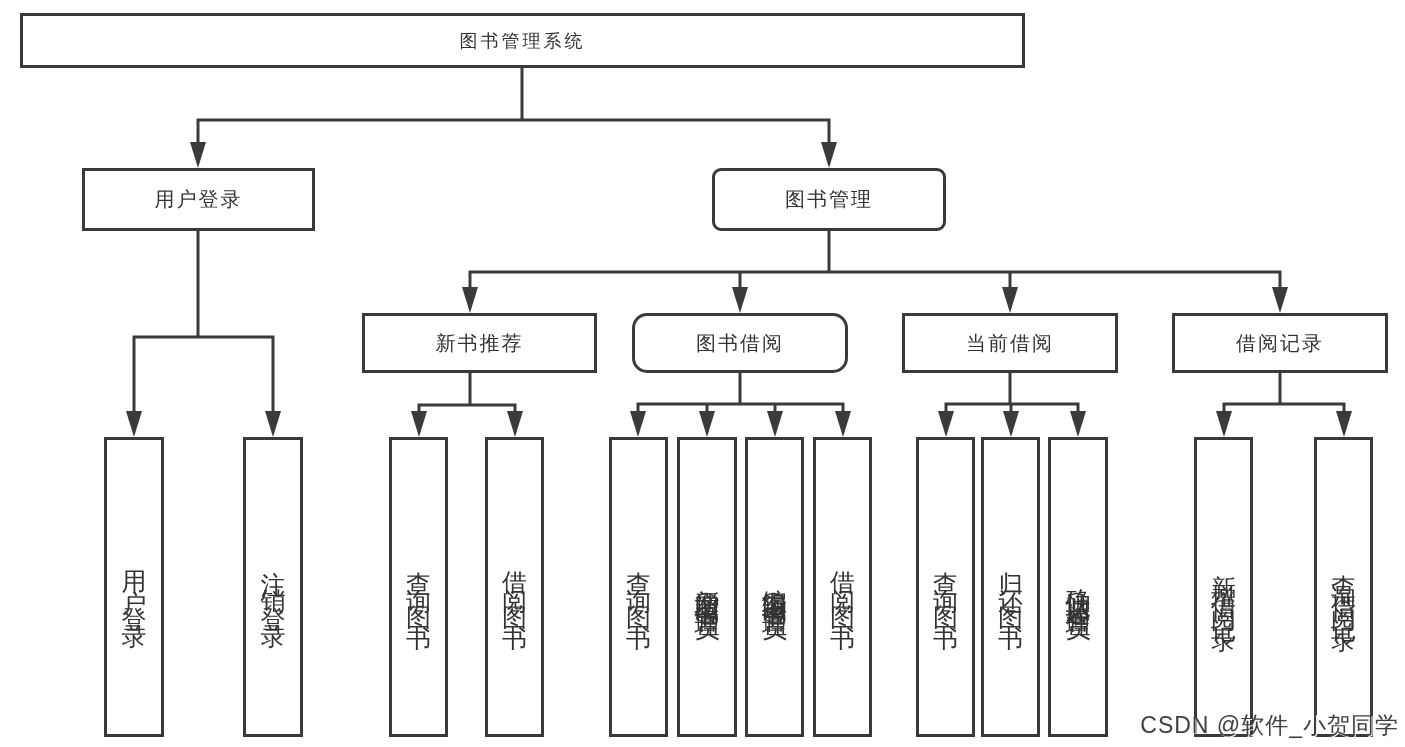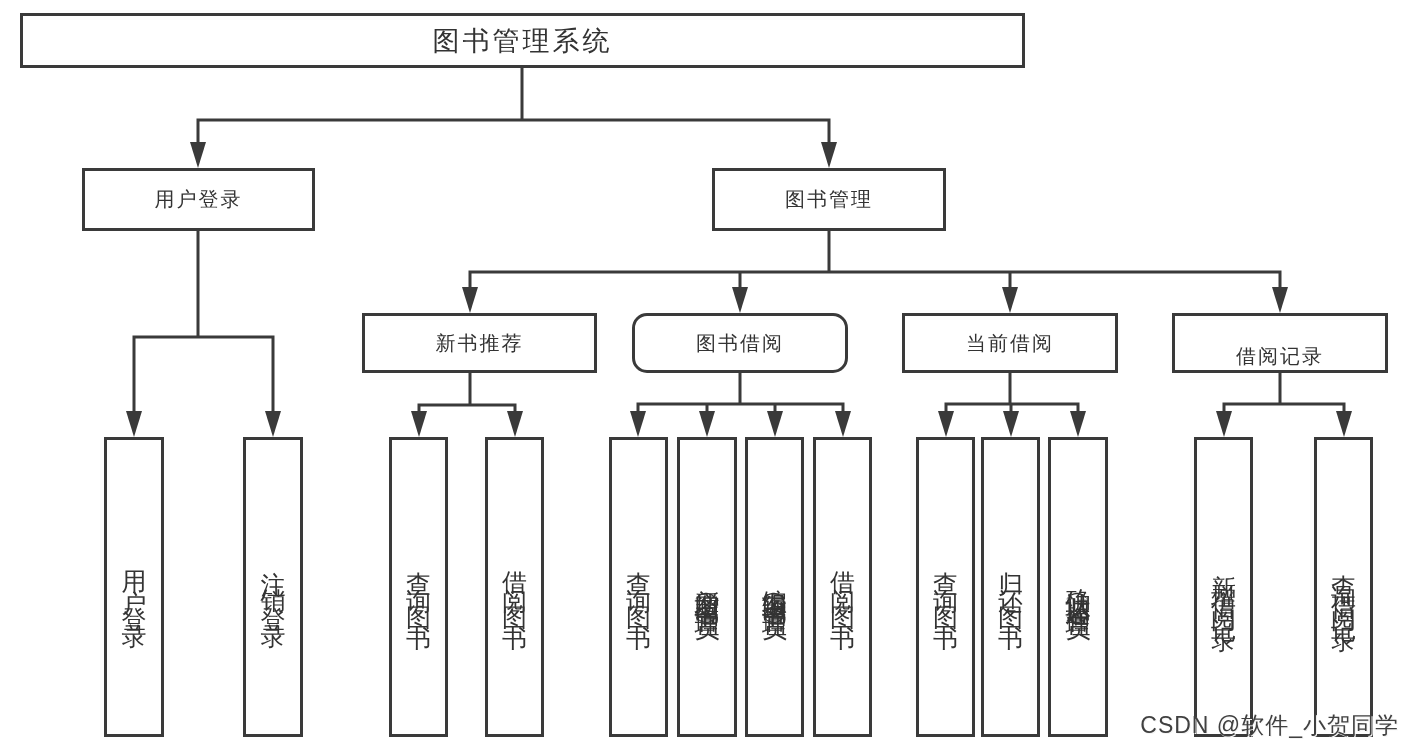--- a/index.html
+++ b/index.html
@@ -33,21 +33,21 @@
     justify-content: center;
     z-index: 2;
     color: #333333;
   }
   .hlabel {
     font-size: 20px;
     letter-spacing: 2px;
     white-space: nowrap;
   }
   .root-label {
-    font-size: 27px;
+    font-size: 18px;
     letter-spacing: 3px;
     font-family: Liberation Serif, serif;
   }
   .vtext {
     writing-mode: vertical-rl;
     text-orientation: mixed;
     font-size: 25px;
     line-height: 1;
     white-space: nowrap;
   }
@@ -104,34 +104,34 @@
     </g>
   </svg>
 
   <div class="node" style="left:20px; top:13px; width:1005px; height:55px;">
     <span class="hlabel root-label">图书管理系统</span>
   </div>
 
   <div class="node" style="left:82px; top:168px; width:233px; height:63px;">
     <span class="hlabel">用户登录</span>
   </div>
-  <div class="node" style="left:712px; top:168px; width:234px; height:63px;">
+  <div class="node" style="left:712px; top:168px; width:234px; height:63px;border-radius:9px;">
     <span class="hlabel">图书管理</span>
   </div>
 
   <div class="node" style="left:362px; top:313px; width:235px; height:60px;">
     <span class="hlabel">新书推荐</span>
   </div>
   <div class="node" style="left:632px; top:313px; width:216px; height:60px;border-radius:15px;">
     <span class="hlabel">图书借阅</span>
   </div>
   <div class="node" style="left:902px; top:313px; width:216px; height:60px;font-family:Liberation Serif, serif;">
     <span class="hlabel">当前借阅</span>
   </div>
-  <div class="node" style="left:1172px; top:313px; width:216px; height:60px;align-items:flex-end;">
+  <div class="node" style="left:1172px; top:313px; width:216px; height:60px;">
     <span class="hlabel">借阅记录</span>
   </div>
 
   <div class="node" style="left:104px; top:437px; width:60px; height:300px;">
     <span class="vtext ls-4">用户登录</span>
   </div>
   <div class="node" style="left:243px; top:437px; width:60px; height:300px;">
     <span class="vtext ls-4">注销登录</span>
   </div>
 

